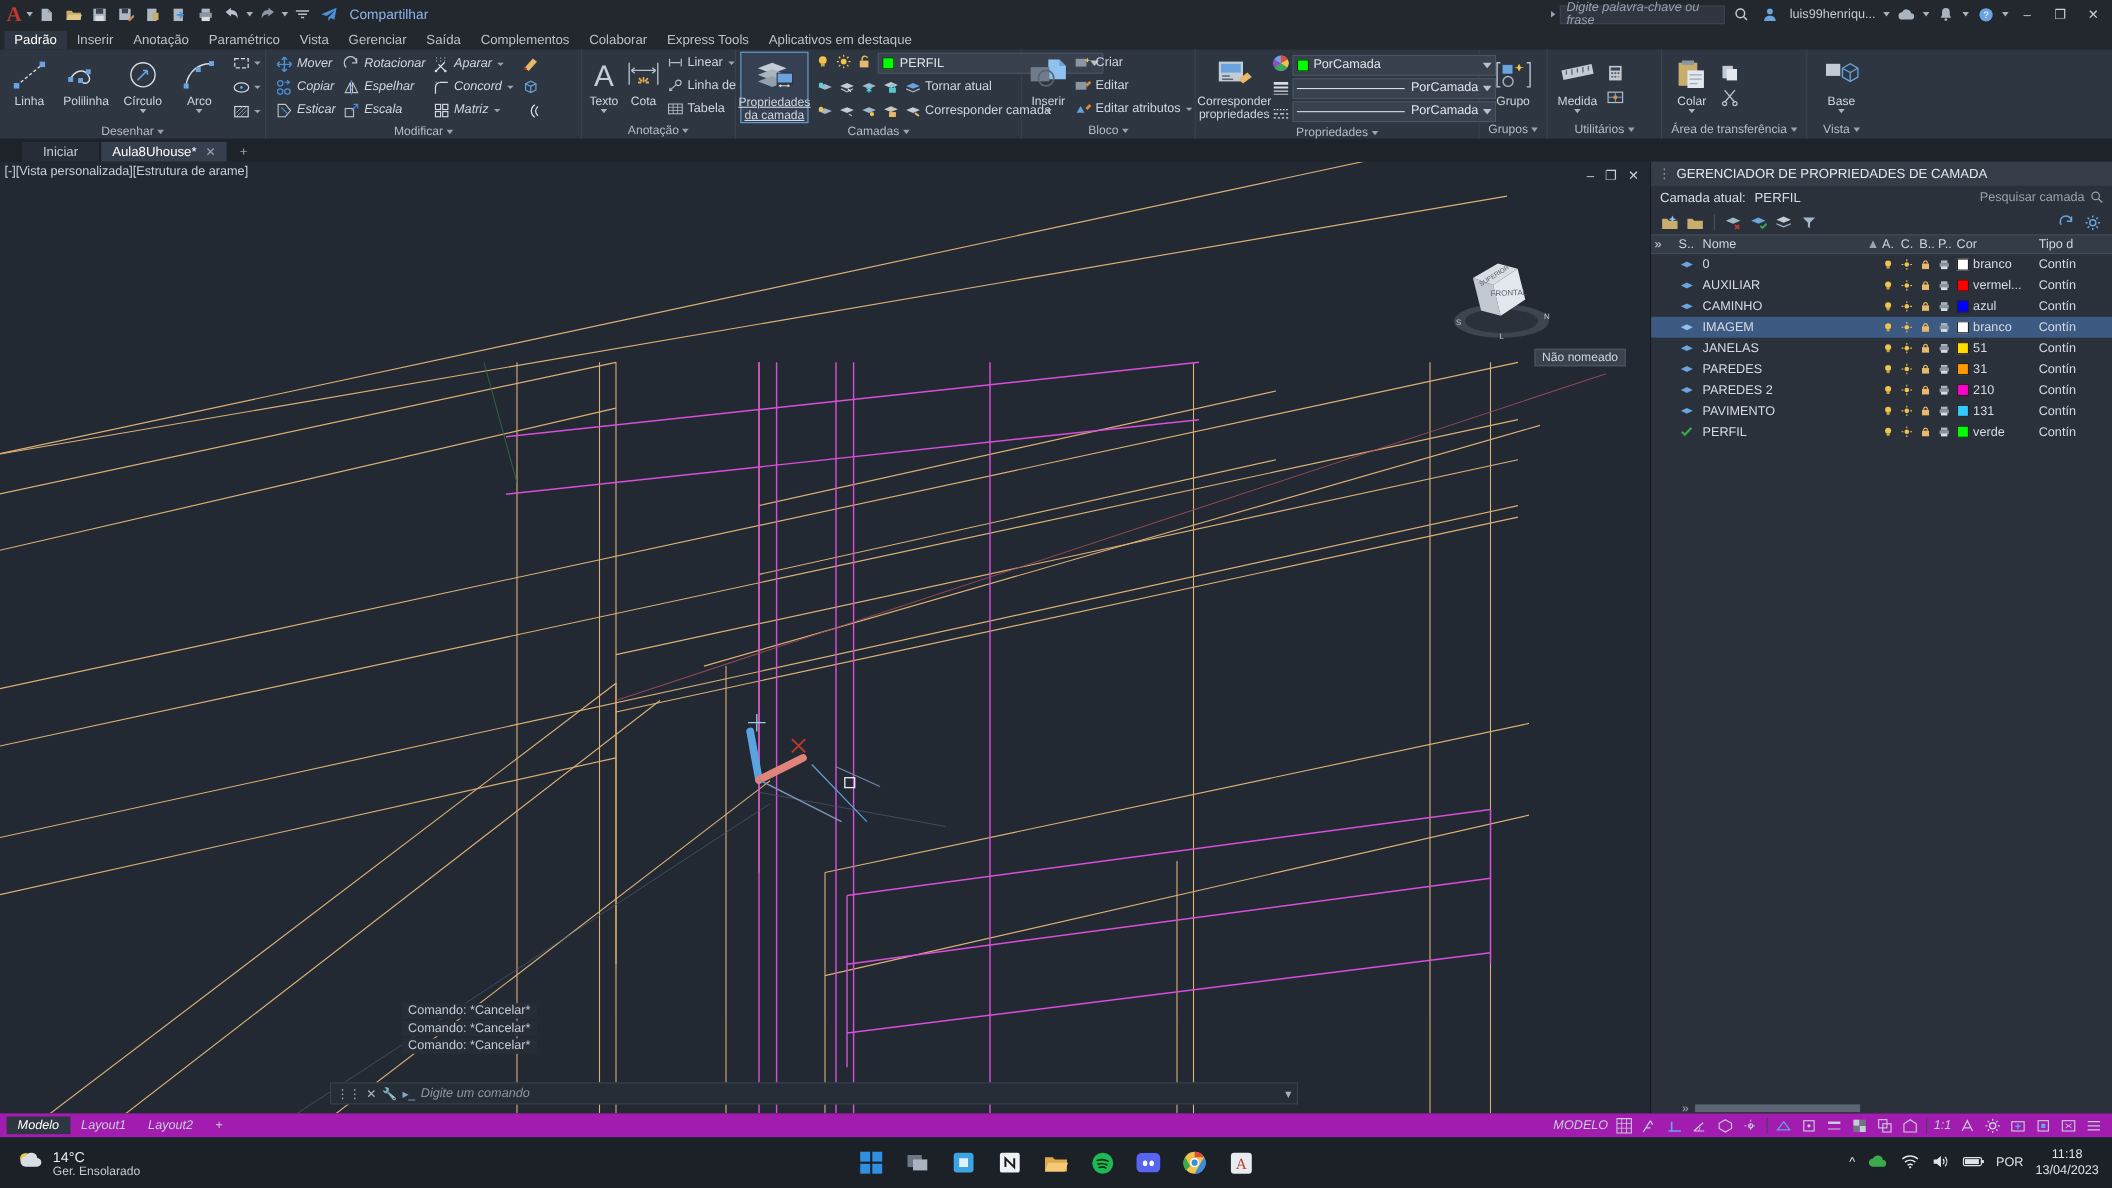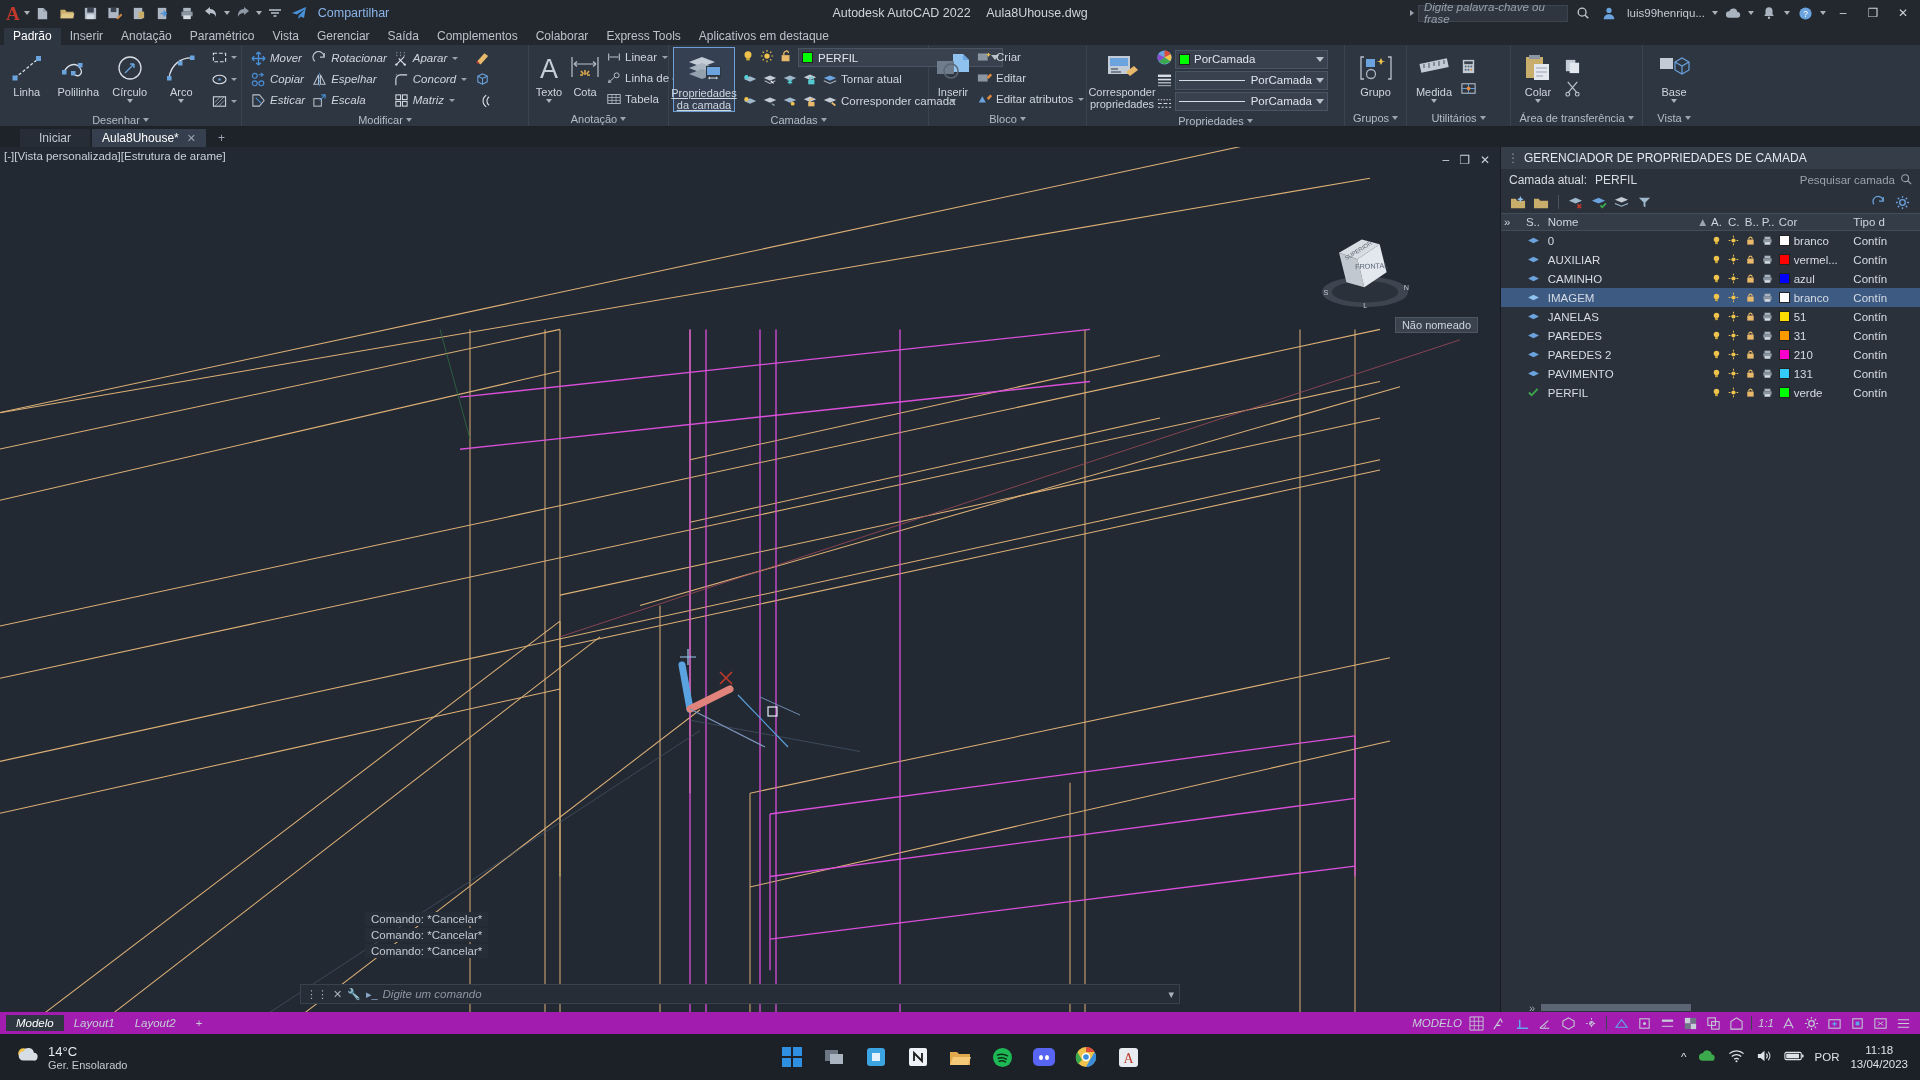--- a/index.html
+++ b/index.html
@@ -58,21 +58,21 @@
   .iconcol .ir .ico { width:18px;height:18px;display:flex;align-items:center;justify-content:center;}
 
   .layerctl { display:flex; flex-direction:column; justify-content:center; height:100%; gap:2px; padding:0 2px;}
   .layer-top { display:flex; align-items:center; gap:3px; height:19px; }
   .layer-combo { width:205px; height:19px; background:#39414f; border:1px solid #4a5563; display:flex; align-items:center;
       padding:0 3px; gap:5px; font-size:11.5px; color:#dfe5ec;}
   .swatch { width:11px; height:11px; border:1px solid #222; display:inline-block; }
   .combo-caret { margin-left:auto; width:0;height:0;border-left:4px solid transparent;border-right:4px solid transparent;border-top:5px solid #b8c0ca;}
 
   .propcombos { display:flex; flex-direction:column; justify-content:center; gap:2px; height:100%; }
-  .pcombo { width:153px; height:19px; background:#39414f; border:1px solid #4a5563; display:flex; align-items:center;
+  .pcombo { width:185px; height:19px; background:#39414f; border:1px solid #4a5563; display:flex; align-items:center;
       padding:0 3px; gap:4px; font-size:11.5px; color:#dfe5ec; }
   .pline { flex:1; height:1px; background:#d7dde4; margin-right:2px; }
 
   
   .filetabs { height:20px; background:#1e232a; display:flex; align-items:flex-end; flex:none; padding-left:20px; }
   .ftab { height:18px; min-width:70px; padding:0 10px; background:#272d36; color:#c2cad3; font-size:12px;
       display:flex; align-items:center; justify-content:center; margin-right:2px; }
   .ftab.active { background:#363f4d; color:#fff; }
   .ftab .x { margin-left:8px; color:#9aa4b0; font-size:11px; }
   .ftab.plus { min-width:20px; background:transparent; color:#9aa4b0; }
@@ -212,24 +212,20 @@
           </svg>
         </span>
       <span class="qicon">
           <svg width="16" height="14" viewBox="0 0 16 14">
             <path d="M15 1L1 7l5 1.6L14 3 7.5 10v3l2.2-2.6L13 12z" fill="#4a90d9"></path>
           </svg>
         </span>
       <span class="share">Compartilhar</span>
     </div>
 
-    <div class="title-center">
-      <span>Autodesk AutoCAD 2022</span>
-      <span>Aula8Uhouse.dwg</span>
-    </div>
 
     <div class="tb-right">
       <span class="caret" style="border-top:none;border-left:4px solid #9aa4b0;border-top:3.5px solid transparent;border-bottom:3.5px solid transparent;border-right:none;"></span>
       <div class="searchbox">Digite palavra-chave ou frase</div>
       <span class="qicon">
           <svg width="14" height="14" viewBox="0 0 16 16">
             <circle cx="7" cy="7" r="4.5" stroke="#c3cbd4" stroke-width="1.5" fill="none"></circle>
             <path d="M10.5 10.5L14 14" stroke="#c3cbd4" stroke-width="1.6"></path>
           </svg>
         </span>

